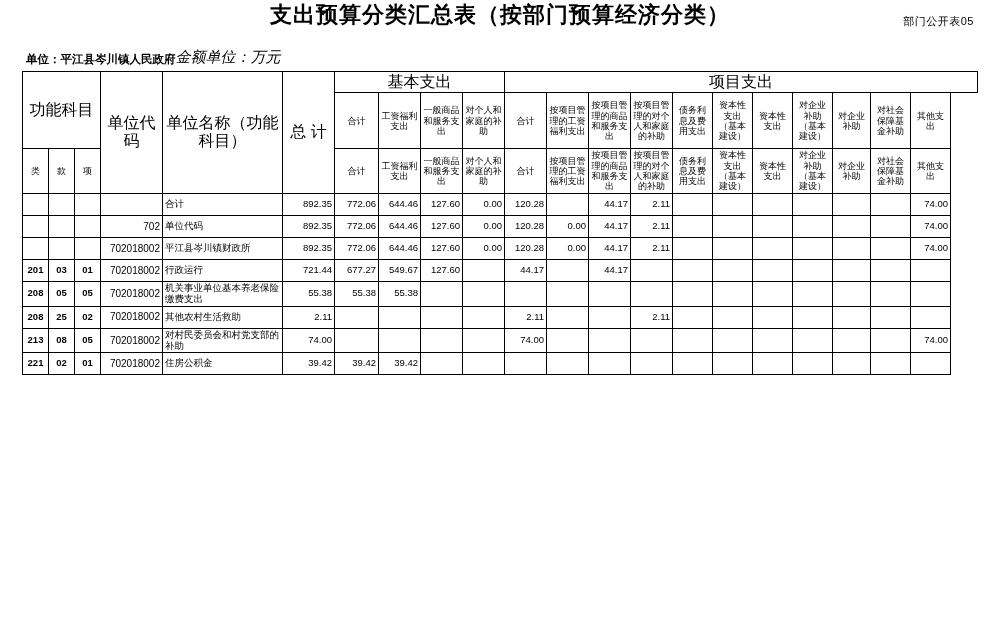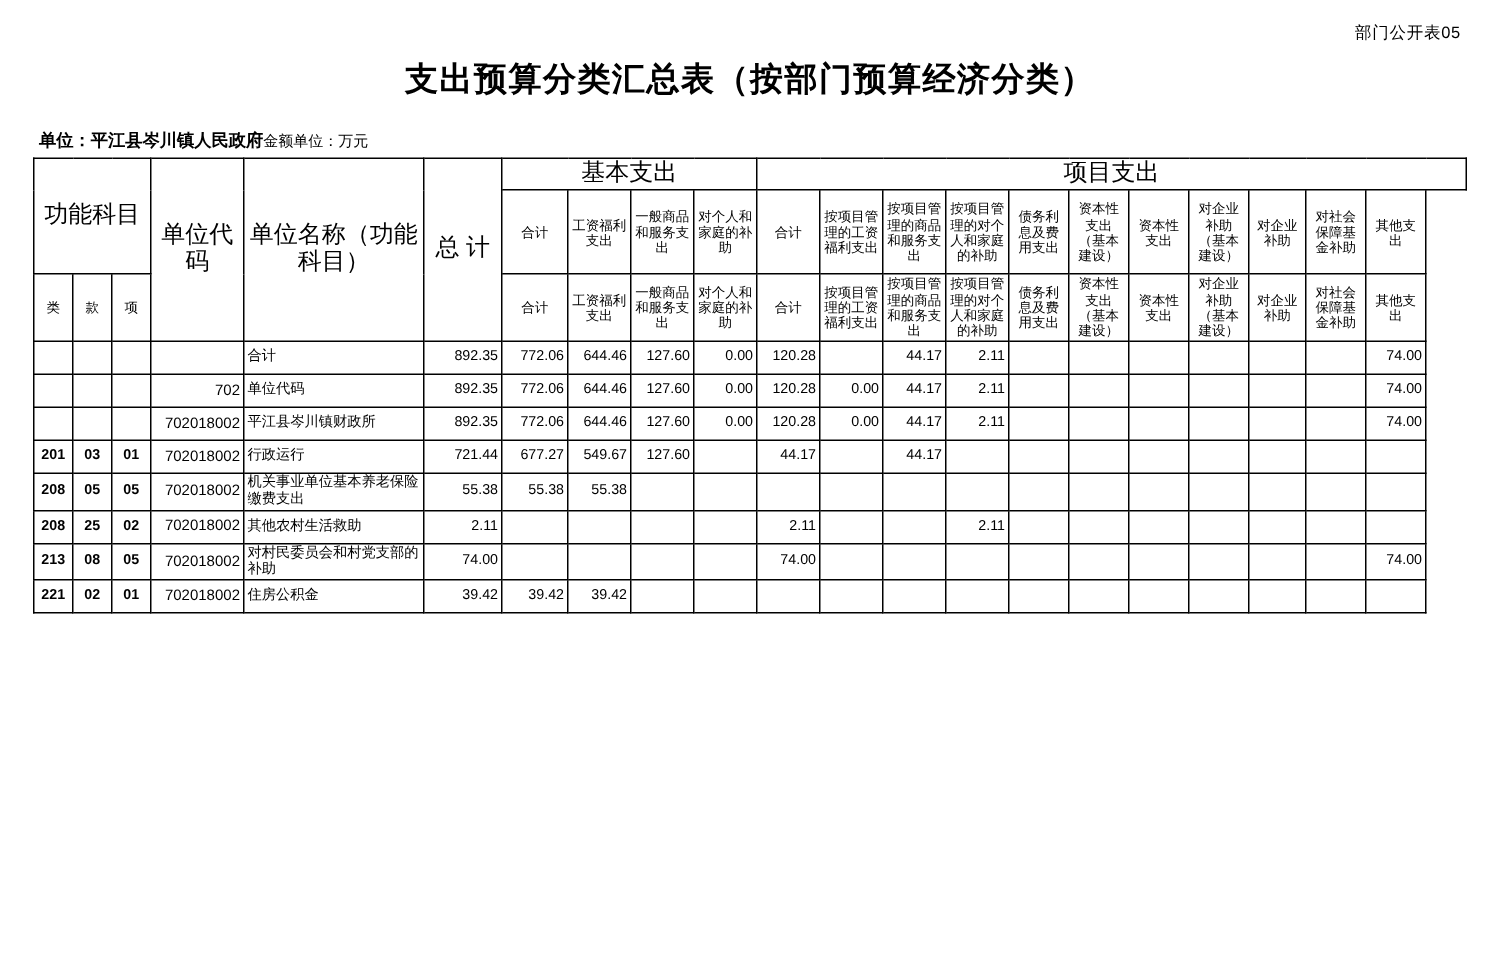--- a/index.html
+++ b/index.html
@@ -28,36 +28,36 @@
     right: 26px;
     font-size: 11px;
     color: #000;
     letter-spacing: 0.5px;
   }
   .doc-title {
     text-align: center;
     font-size: 22px;
     font-weight: bold;
     letter-spacing: 1px;
-    padding-top: 38px;
     font-family: "Liberation Serif", "DejaVu Serif", serif;
   }
   .meta-row {
     display: flex;
     justify-content: flex-start;
     align-items: flex-end;
     margin-top: 18px;
     font-size: 11.5px;
     padding: 0 4px 4px 4px;
   }
   .meta-left {
     font-weight: bold;
   }
   .meta-right {
-    font-size: 10px;
+    font-size: 15px;
+    font-style: italic;
   }
   table.budget {
     border-collapse: collapse;
     width: 956px;
     table-layout: fixed;
     font-size: 9px;
   }
   table.budget th,
   table.budget td {
     border: 1px solid #000;

